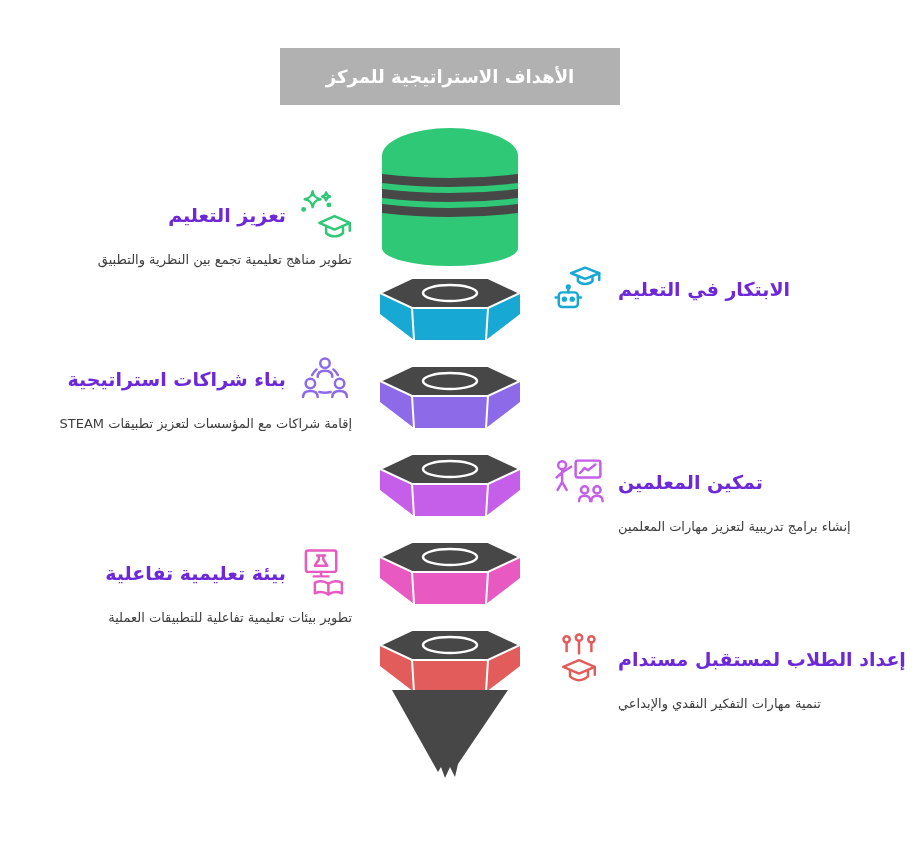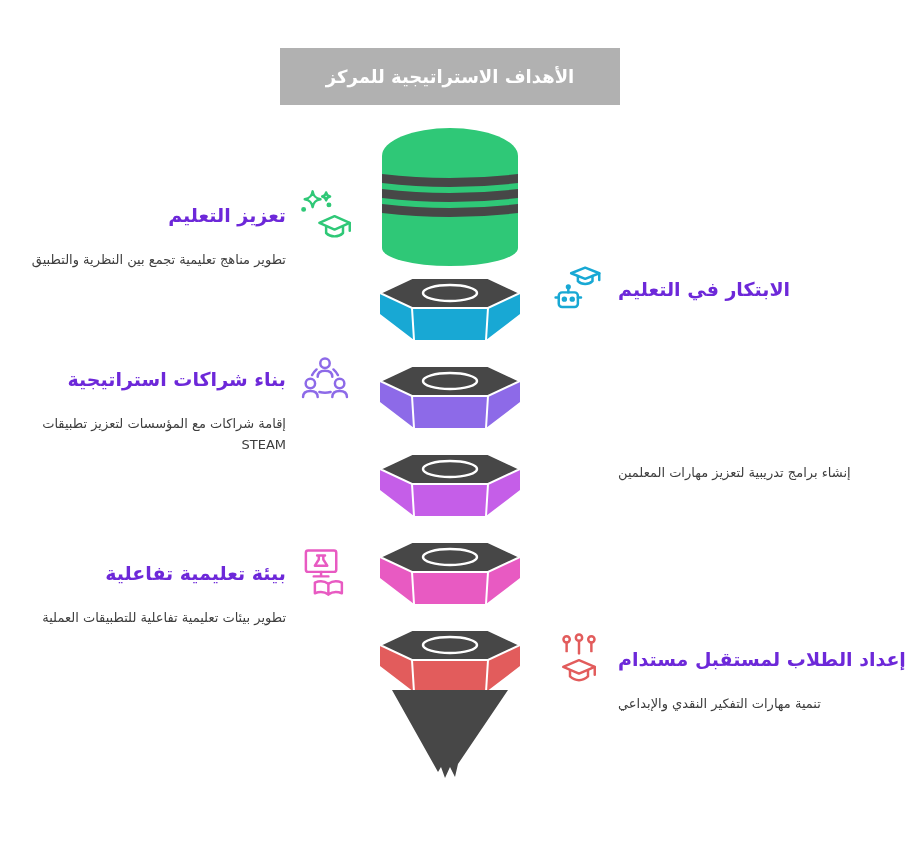--- a/index.html
+++ b/index.html
@@ -18,21 +18,21 @@
 
   .item { position:absolute; }
   .item-header { display:flex; align-items:center; gap:12px; }
   .item-left .item-header { justify-content:flex-end; }
   .icon-wrap { width:54px; height:54px; flex:0 0 auto; }
   .icon-wrap svg { width:100%; height:100%; display:block; }
   .item-title { font-size:19px; font-weight:bold; color:#6d28d9; direction:rtl; white-space:nowrap; }
   .item-desc { font-size:13px; color:#3d3d3d; line-height:1.6; margin-top:8px; direction:rtl; }
   .item-left  { width:324px; }
   .item-right { width:345px; }
-  .item-left .item-desc  { margin-right:66px; text-align:right; }
+  .item-left .item-desc  { text-align:right; }
   .item-right .item-desc { margin-left:66px; width:235px; text-align:left; }
 
   .item-1 { left:28px;  top:188px; }
   .item-2 { left:552px; top:262px; }
   .item-3 { left:28px;  top:352px; }
   .item-4 { left:552px; top:455px; }
   .item-5 { left:28px;  top:546px; }
   .item-6 { left:552px; top:632px; }
 </style>
 </head>
@@ -142,20 +142,35 @@
           <path d="M16.5 15.5 A19 19 0 0 0 12.5 20.5"></path>
           <path d="M31.5 15.5 A19 19 0 0 1 35.5 20.5"></path>
           <path d="M19 35.5 A19 19 0 0 0 29 35.5"></path>
         </svg>
       </div>
     </div>
     <div class="item-desc">إقامة شراكات مع المؤسسات لتعزيز تطبيقات STEAM</div>
   </div>
 
   <div class="item item-right item-4">
+    <div class="item-header">
+      <div class="icon-wrap" style="color: rgb(197, 94, 232);">
+        <svg viewBox="0 0 48 48" fill="none" stroke="currentColor" stroke-width="2.2" stroke-linecap="round" stroke-linejoin="round">
+          <circle cx="9" cy="9" r="3.5"></circle>
+          <path d="M9 13 V 24 M9 15.5 L17 10.5 M9 15.5 L4 20 M9 24 L5 31 M9 24 L13 31"></path>
+          <rect x="21" y="5" width="22" height="15" rx="2"></rect>
+          <path d="M25 16 L29 11.5 L32 13.5 L38.5 8.5"></path>
+          <circle cx="29" cy="31" r="3.2"></circle>
+          <path d="M24 41 C24 37.8 26.2 36.2 29 36.2 C31.8 36.2 34 37.8 34 41"></path>
+          <circle cx="40" cy="31" r="3.2"></circle>
+          <path d="M35 41 C35 37.8 37.2 36.2 40 36.2 C42.8 36.2 45 37.8 45 41"></path>
+        </svg>
+      </div>
+      <div class="item-title">تمكين المعلمين</div>
+    </div>
     <div class="item-desc">إنشاء برامج تدريبية لتعزيز مهارات المعلمين</div>
   </div>
 
   <div class="item item-left item-5">
     <div class="item-header">
       <div class="item-title">بيئة تعليمية تفاعلية</div>
       <div class="icon-wrap" style="color: rgb(232, 90, 194);">
         <svg viewBox="0 0 48 48" fill="none" stroke="currentColor" stroke-width="2.2" stroke-linecap="round" stroke-linejoin="round">
           <rect x="7" y="4" width="27" height="19" rx="2"></rect>
           <path d="M20.5 23 V 27 M14 27 H 27"></path>

